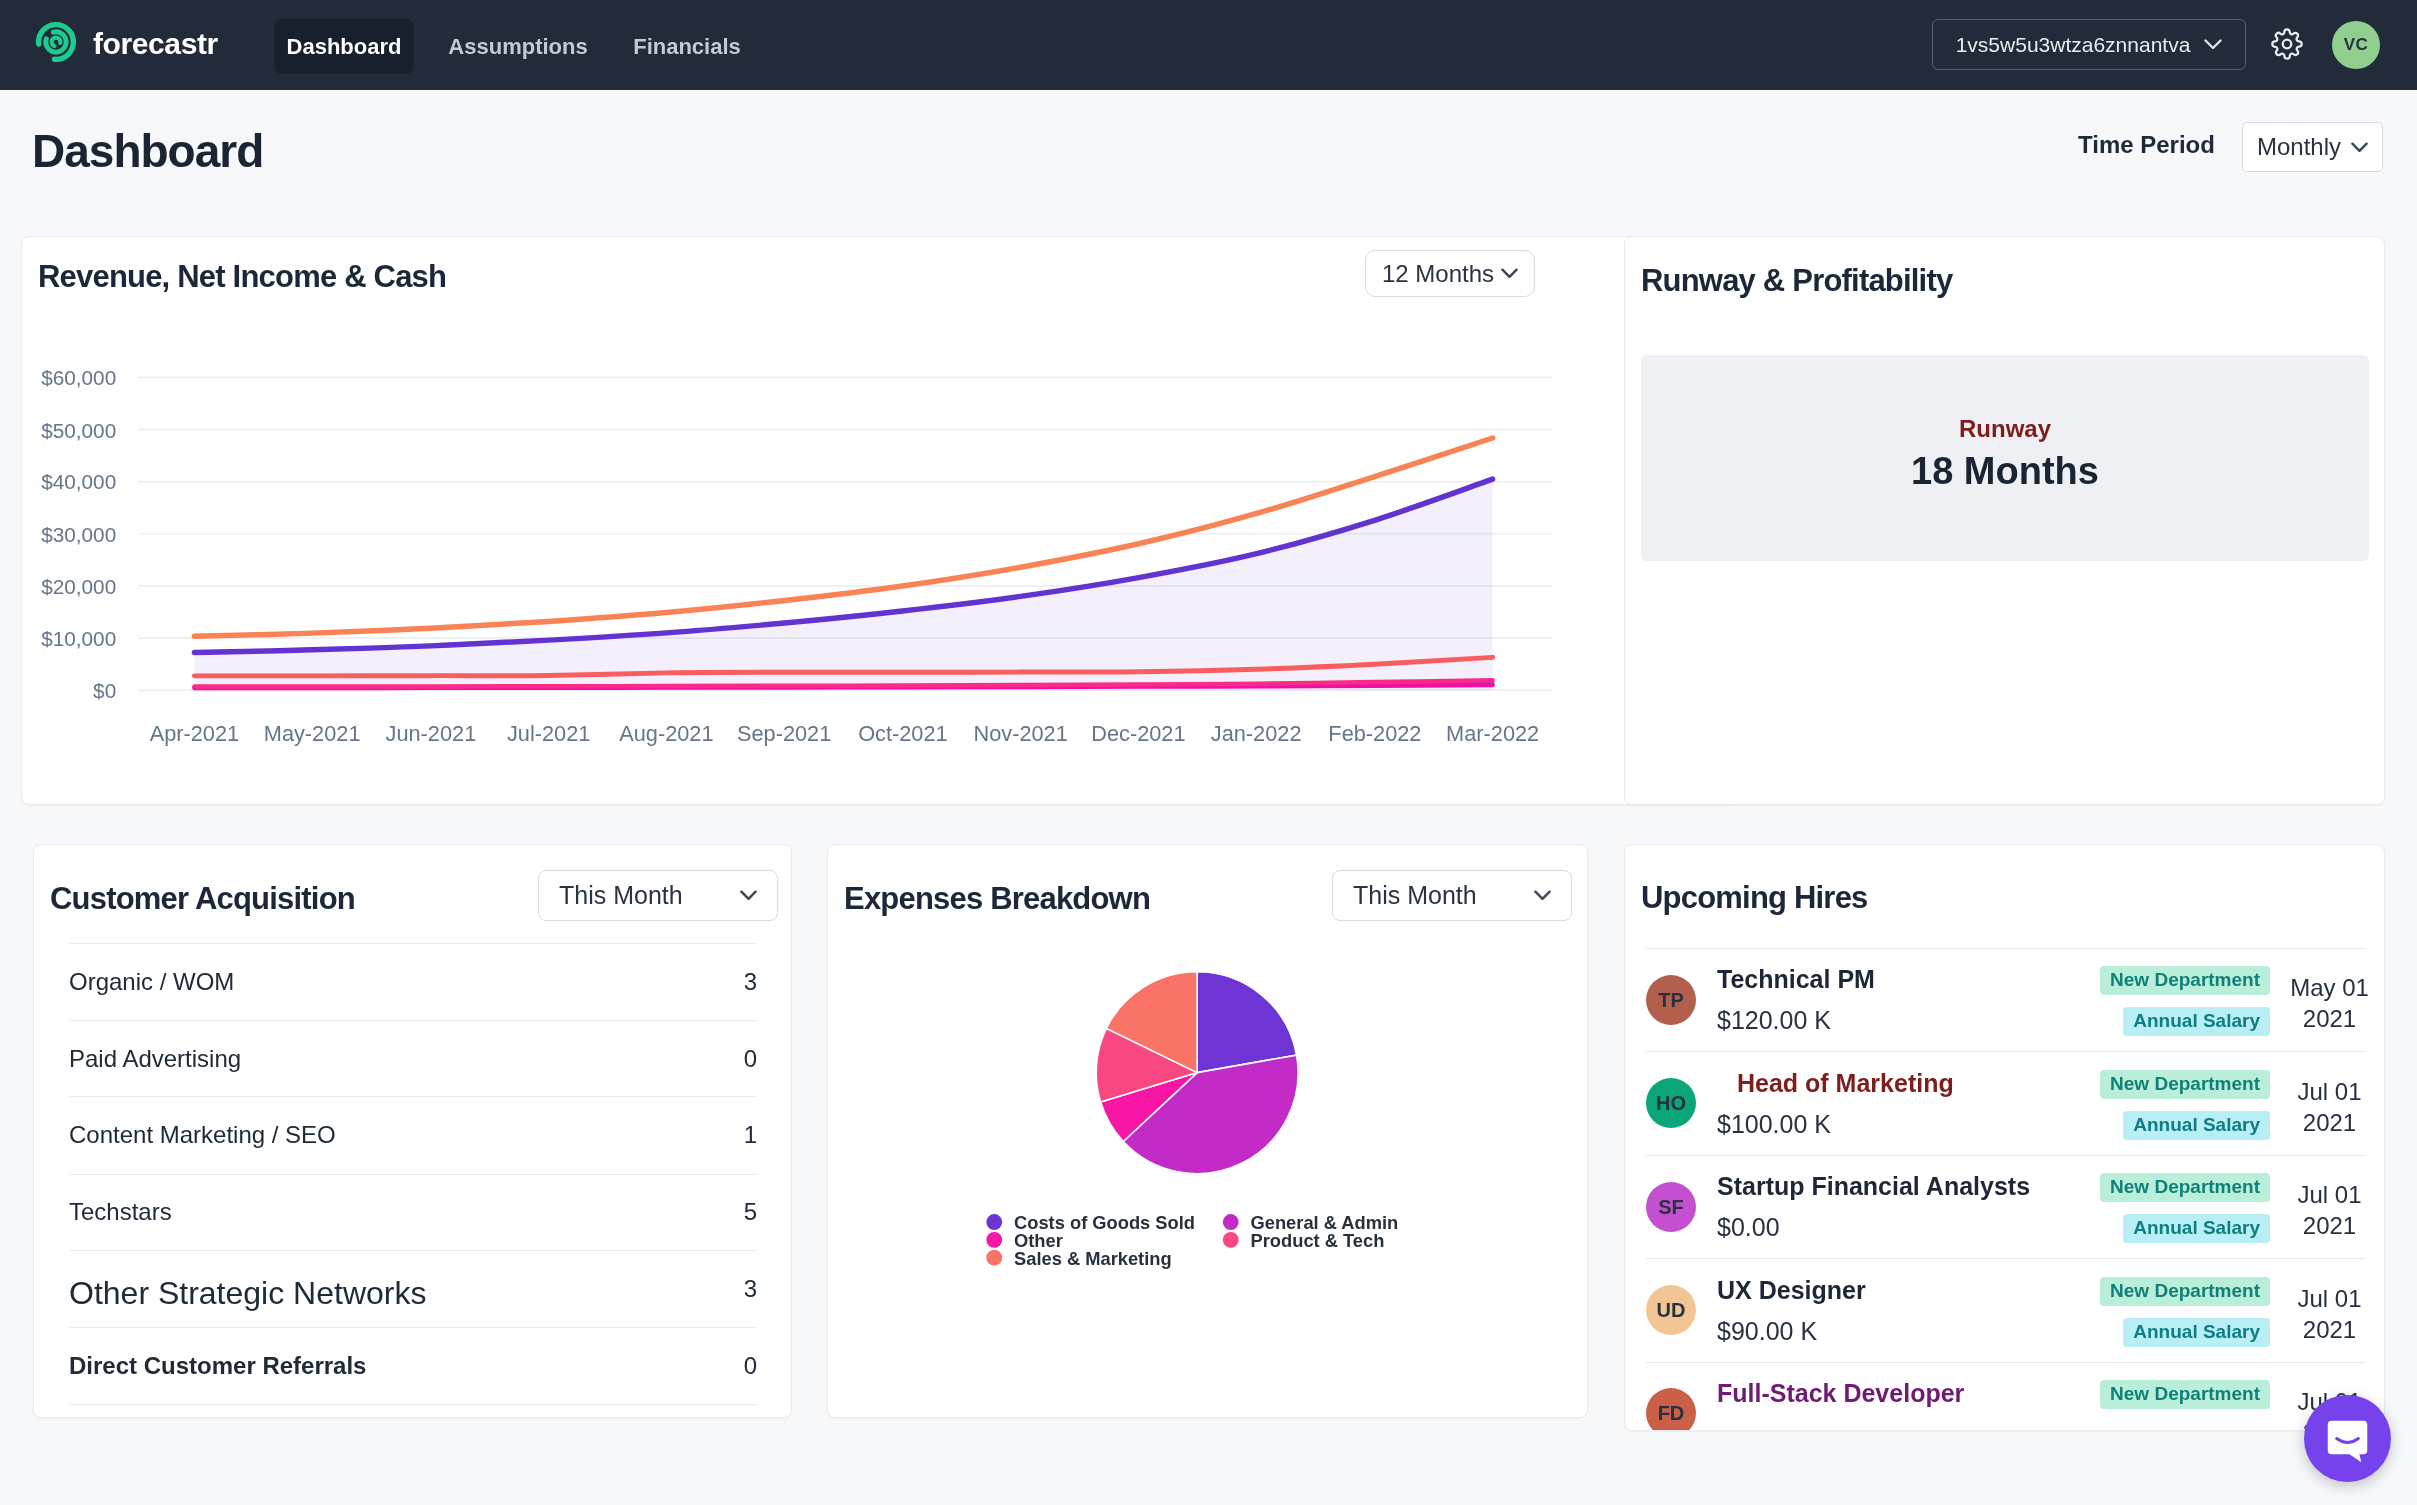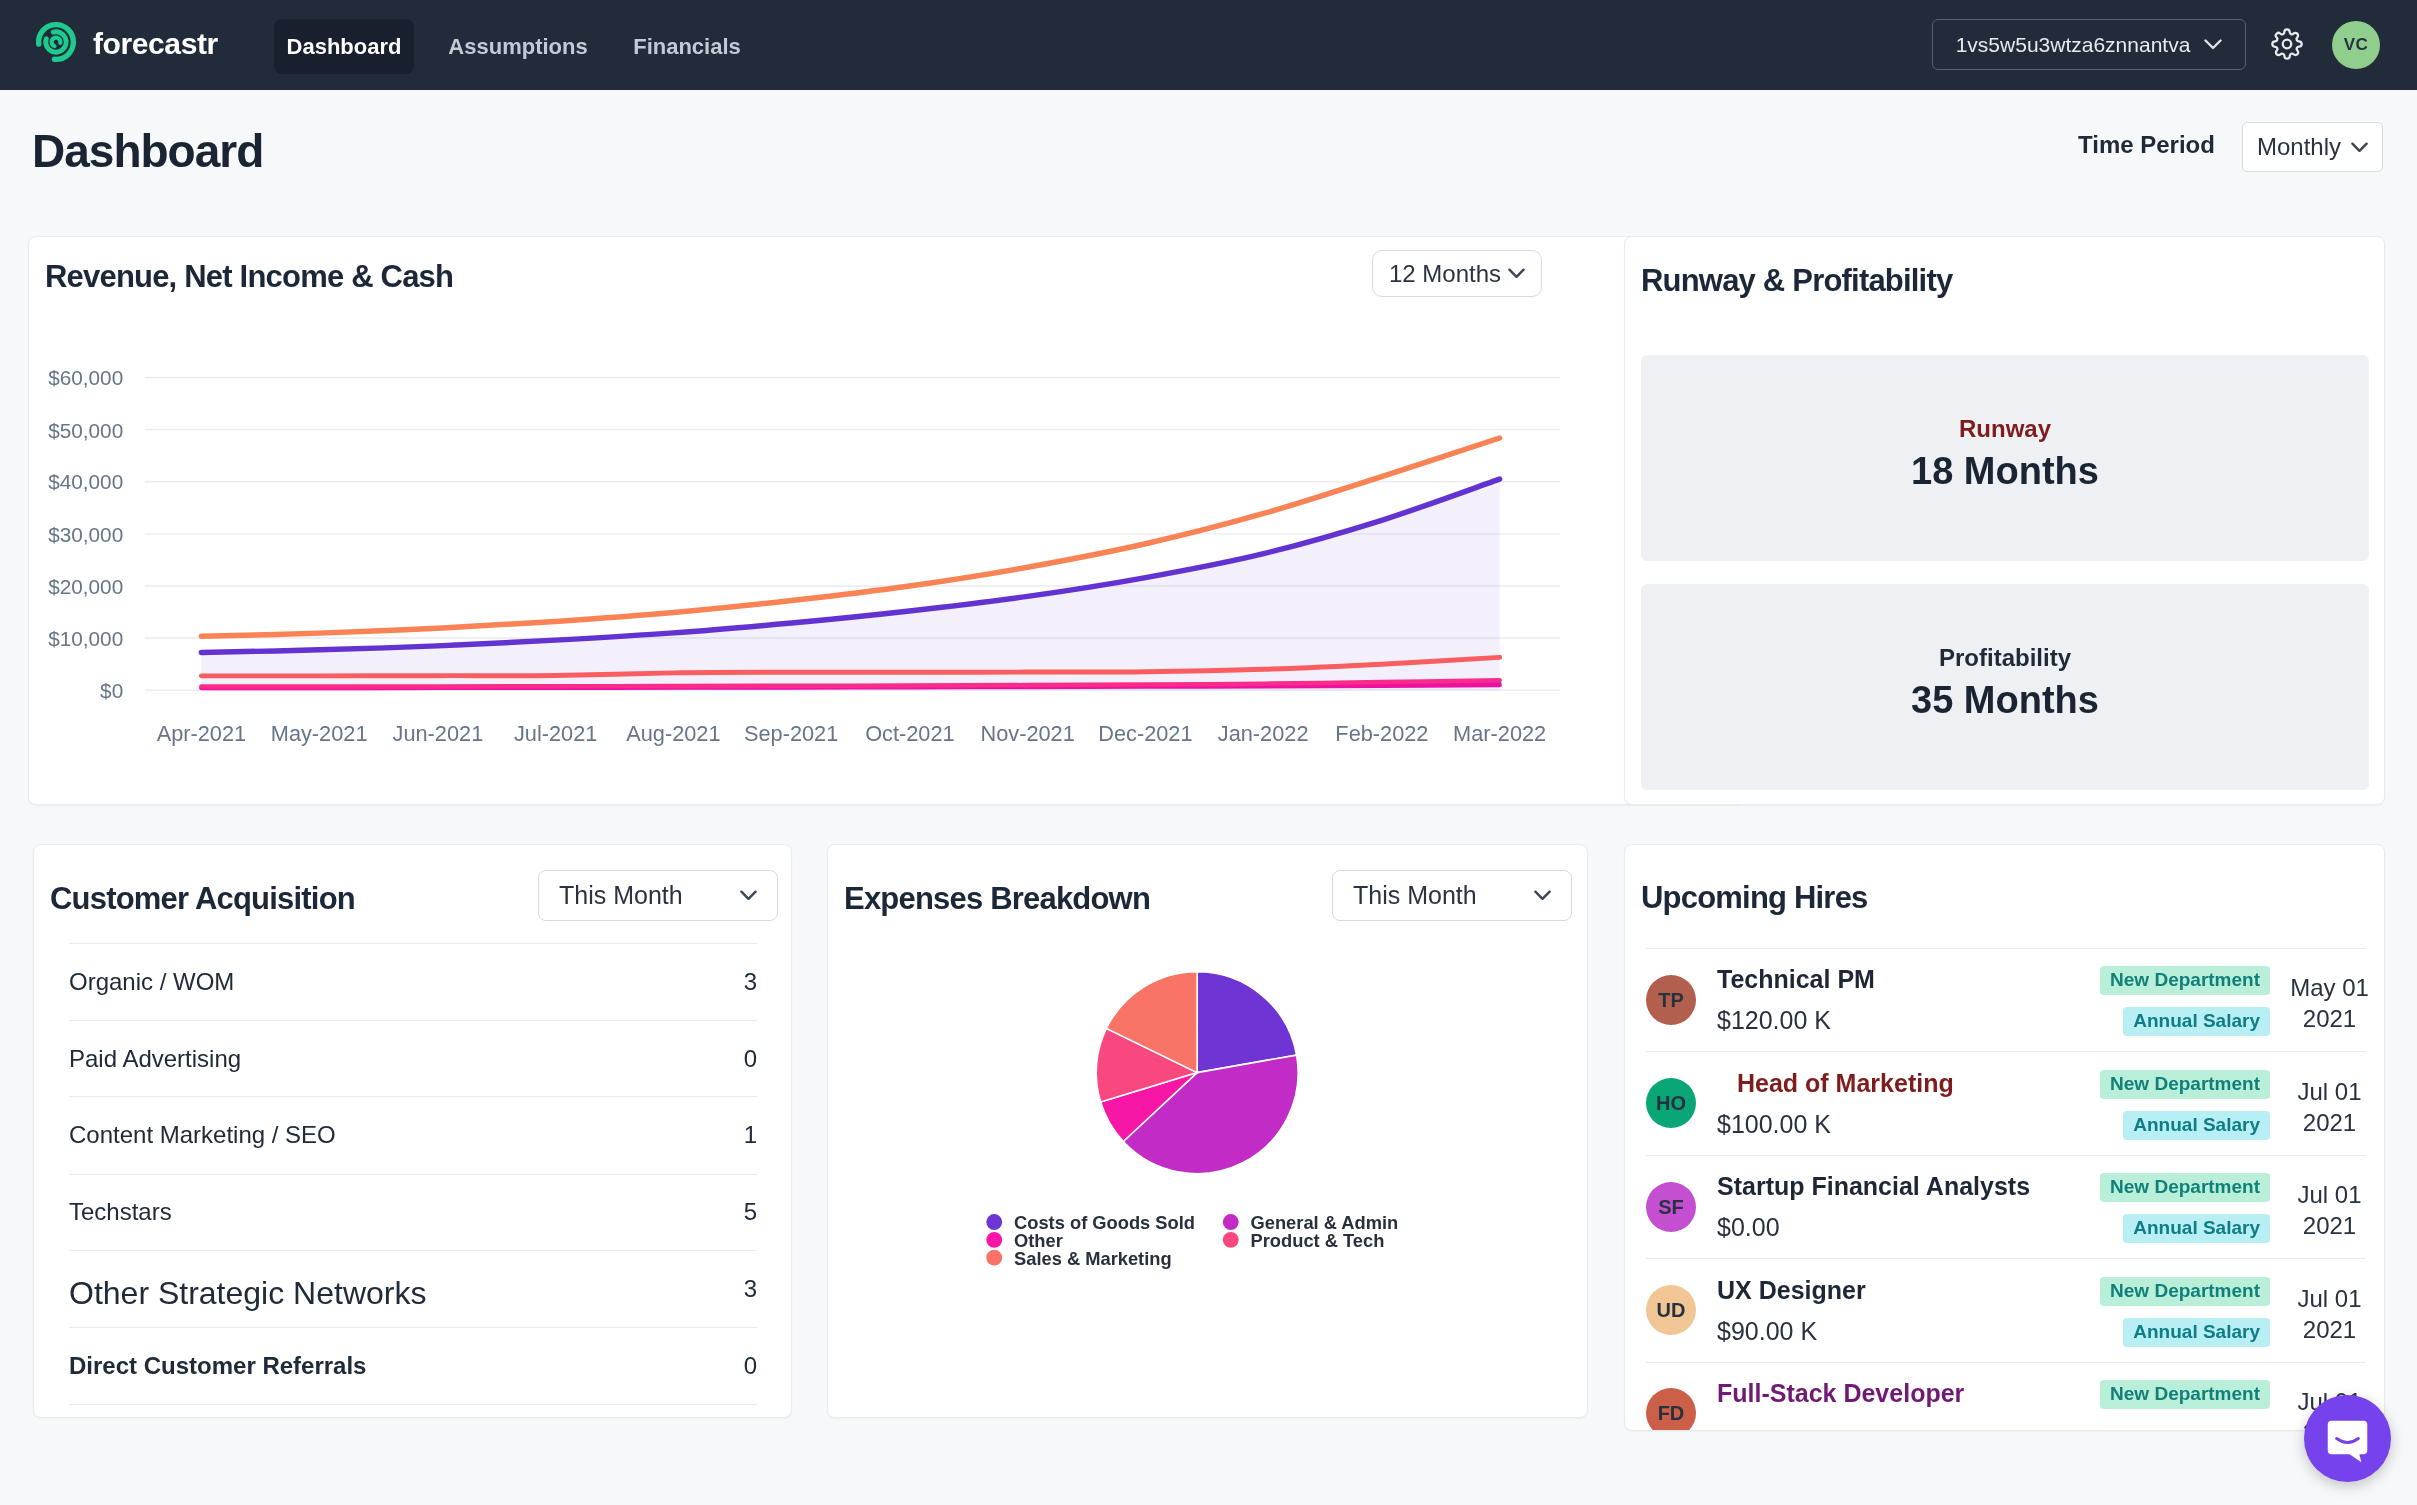--- a/index.html
+++ b/index.html
@@ -43,21 +43,21 @@
 <div class="abs" style="left:2332px;top:21px;width:48px;height:48px;border-radius:50%;background:#90ce8d;color:#2a3342;font-size:17px;font-weight:600;display:flex;align-items:center;justify-content:center;letter-spacing:0.5px;">VC</div>
 
 <div class="abs" style="left:32px;top:124px;font-size:46px;font-weight:700;color:#1a2433;letter-spacing:-1px;">Dashboard</div>
 <div class="abs" style="left:2078px;top:131px;font-size:24px;font-weight:700;color:#1f2a38;">Time Period</div>
 <div class="dd" style="left:2242px;top:122px;width:141px;height:50px;padding:0 14px;border-radius:5px;font-size:24px;">Monthly
 <svg width="17" height="11" viewBox="0 0 18 11">
       <path d="M1.5 1.5 L9 9 L16.5 1.5" fill="none" stroke="#3c4654" stroke-width="2.6" stroke-linecap="round" stroke-linejoin="round"></path>
     </svg>
 </div>
 
-<div class="card" style="left:28px;top:236px;width:1716px;height:569px;text-align:right;">
+<div class="card" style="left:21px;top:236px;width:1716px;height:569px;text-align:right;">
   <div class="abs ctitle" style="left:16px;top:22px;">Revenue, Net Income &amp; Cash</div>
   <div class="dd" style="left:1343px;top:13px;width:170px;height:47px;padding:0 16px;font-size:24px;">12 Months
   <svg width="17" height="11" viewBox="0 0 18 11">
         <path d="M1.5 1.5 L9 9 L16.5 1.5" fill="none" stroke="#3c4654" stroke-width="2.6" stroke-linecap="round" stroke-linejoin="round"></path>
       </svg>
   </div>
   <svg class="abs" style="left:0;top:0;" width="1553" height="567" viewBox="0 0 1569 573">
 
     <g stroke="#e9edf1" stroke-width="1.4">
       <line x1="117" y1="458" x2="1547" y2="458"></line>
@@ -103,24 +103,20 @@
       <path d="M174.0,403.5 C193.9,403.0 253.5,401.7 293.3,400.3 C333.0,399.0 372.8,397.3 412.5,395.3 C452.3,393.3 492.1,391.1 531.8,388.5 C571.6,385.8 611.3,383.0 651.1,379.5 C690.8,376.0 730.6,371.9 770.4,367.4 C810.1,362.9 849.9,358.3 889.6,352.7 C929.4,347.0 969.1,340.8 1008.9,333.7 C1048.6,326.6 1088.4,319.0 1128.2,310.0 C1167.9,301.0 1207.7,290.8 1247.4,279.4 C1287.2,268.1 1326.9,254.8 1366.7,242.1 C1406.5,229.3 1466.1,209.6 1486.0,203.1" stroke="#fa8355" stroke-width="5.5"></path>
     </g>
   </svg>
 </div>
 
 <div class="card" style="left:1624px;top:236px;width:761px;height:569px;">
   <div class="abs ctitle" style="left:16px;top:26px;">Runway &amp; Profitability</div>
   <div class="abs" style="left:16px;top:118px;width:728px;height:206px;background:#eef0f3;border-radius:6px;text-align:center;">
     <div style="margin-top:60px;font-size:24px;font-weight:700;color:#7f1d1d;">Runway</div>
     <div style="margin-top:7px;font-size:38px;font-weight:700;color:#1a2433;">18 Months</div>
-  </div>
-  <div class="abs" style="left:16px;top:347px;width:728px;height:206px;background:#eef0f3;border-radius:6px;text-align:center;">
-    <div style="margin-top:60px;font-size:24px;font-weight:700;color:#1f2a38;">Profitability</div>
-    <div style="margin-top:7px;font-size:38px;font-weight:700;color:#1a2433;">35 Months</div>
   </div>
 </div>
 
 <div class="card" style="left:33px;top:844px;width:759px;height:574px;">
   <div class="abs ctitle" style="left:16px;top:36px;">Customer Acquisition</div>
   <div class="dd" style="left:504px;top:25px;width:240px;height:51px;padding:0 20px;border-radius:8px;font-size:25px;">This Month
   <svg width="17" height="11" viewBox="0 0 18 11">
         <path d="M1.5 1.5 L9 9 L16.5 1.5" fill="none" stroke="#3c4654" stroke-width="2.6" stroke-linecap="round" stroke-linejoin="round"></path>
       </svg>
   </div>

